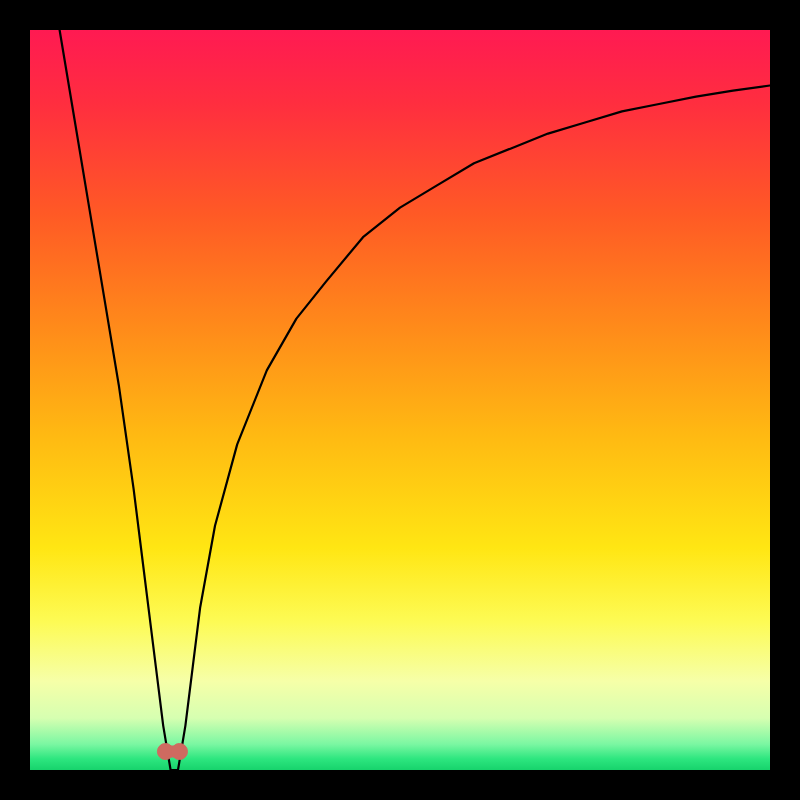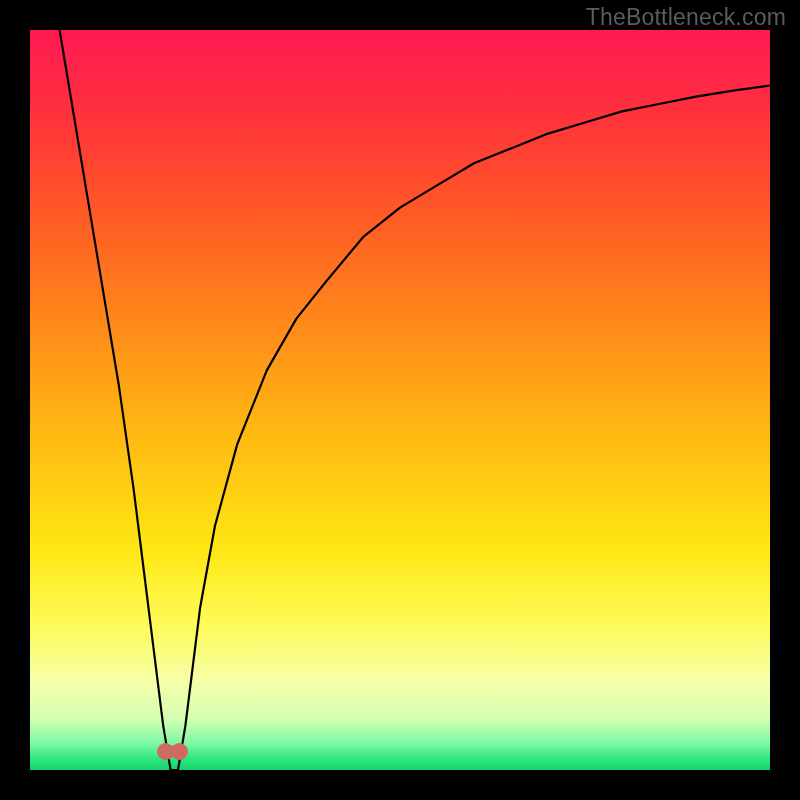--- a/index.html
+++ b/index.html
@@ -60,14 +60,13 @@
       </defs>
       <rect id="bg-rect" x="0" y="0" width="740" height="740" fill="url(#bg-grad)"></rect>
       <path id="curve" fill="none" stroke-width="2.2" stroke-linejoin="round" stroke-linecap="round" d="M29.60 0.00 L44.40 88.80 L59.20 177.60 L74.00 266.40 L88.80 355.20 L103.60 458.80 L111.00 518.00 L118.40 577.20 L125.80 636.40 L133.20 695.60 L140.60 740.00 L148.00 740.00 L155.40 695.60 L162.80 636.40 L170.20 577.20 L185.00 495.80 L207.20 414.40 L236.80 340.40 L266.40 288.60 L296.00 251.60 L333.00 207.20 L370.00 177.60 L407.00 155.40 L444.00 133.20 L481.00 118.40 L518.00 103.60 L555.00 92.50 L592.00 81.40 L629.00 74.00 L666.00 66.60 L703.00 60.68 L740.00 55.50" stroke="#000000"></path>
       <line id="connector" stroke-linecap="round" x1="135.42" y1="721.5" x2="149.48" y2="721.5" stroke="#cf6a60" stroke-width="12"></line>
       <g id="markers">
           <circle cx="135.42" cy="721.5" r="8" fill="#cf6a60" stroke="#cf6a60"></circle>
           <circle cx="149.48" cy="721.5" r="8" fill="#cf6a60" stroke="#cf6a60"></circle>
         </g>
     </svg>
   </div>
-  <div class="watermark">TheBottleneck.com</div>
 </div>
 
 </body></html>

